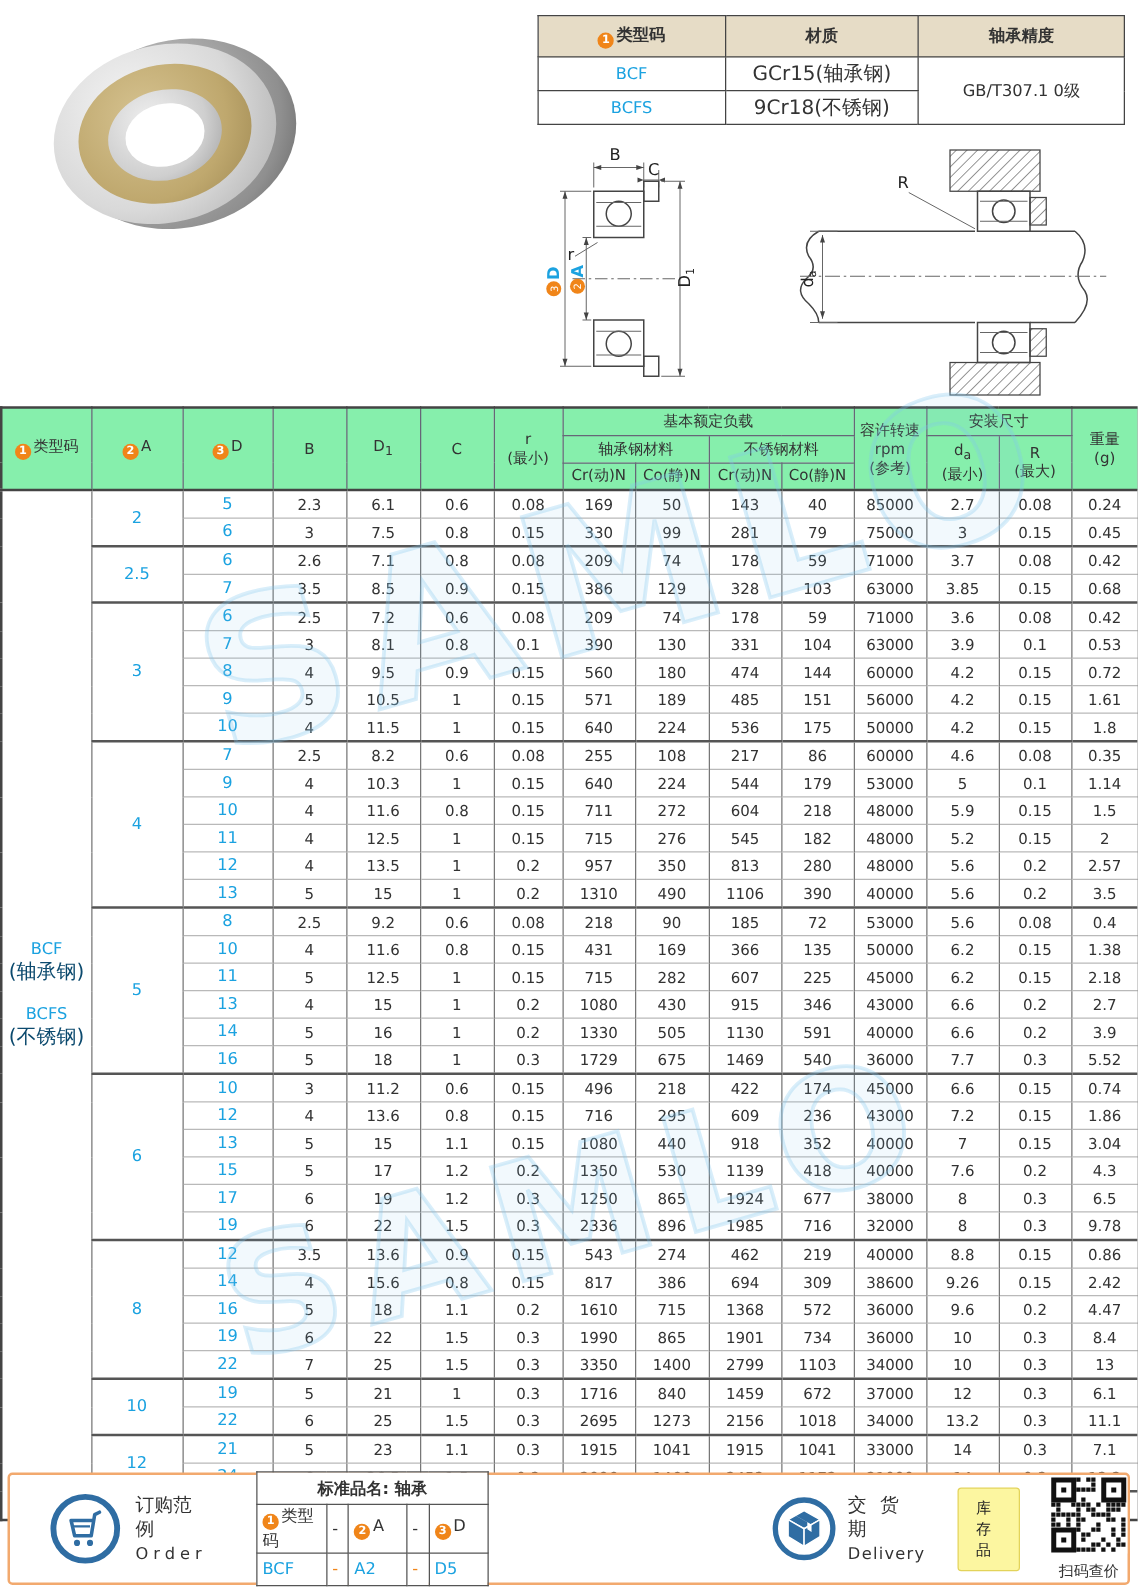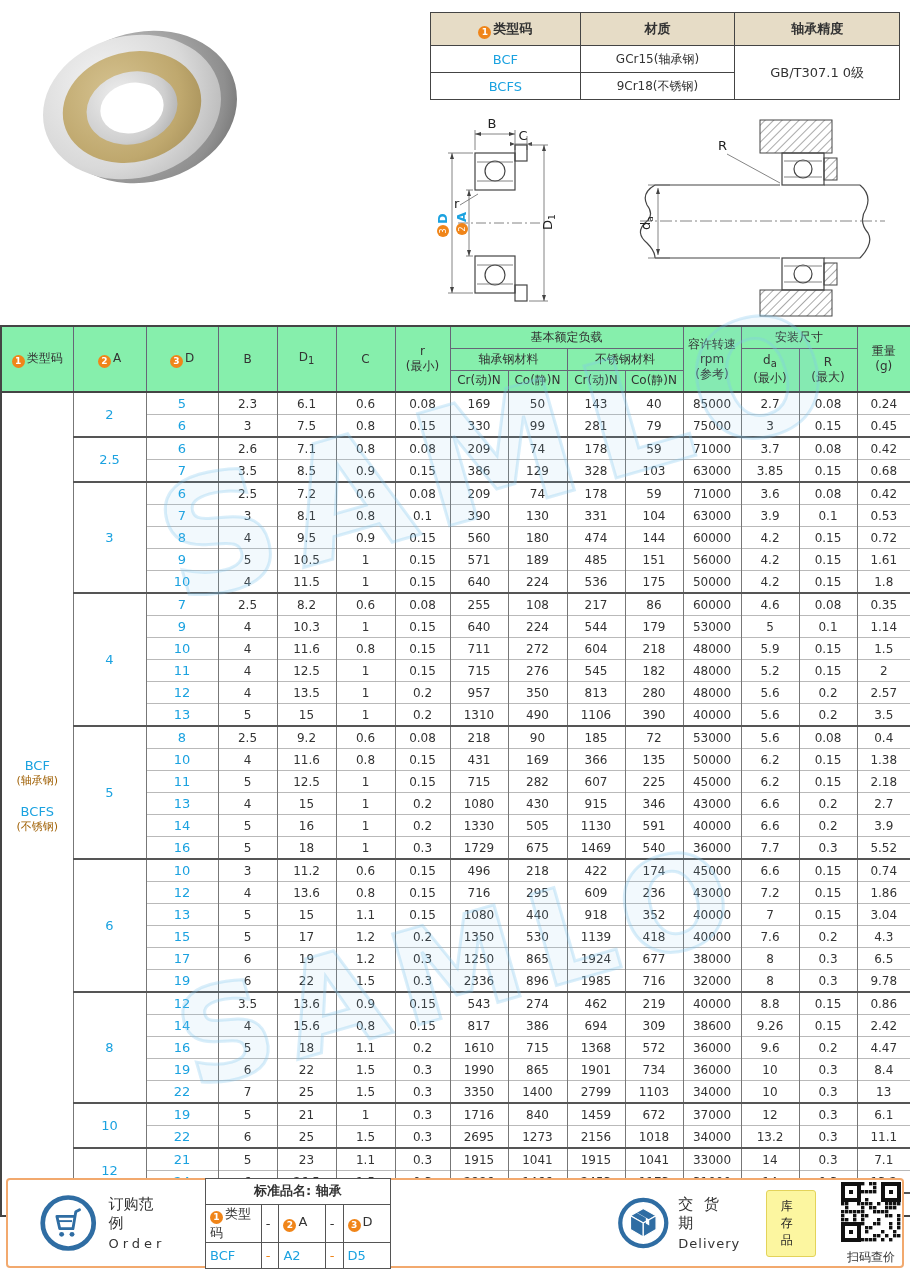--- a/index.html
+++ b/index.html
@@ -15,21 +15,21 @@
   .outer{left:14px;top:8px;width:180px;height:142px;background:radial-gradient(circle at 38% 32%,#f4f4f4,#d9d9d9 55%,#a8a8a8);transform:rotate(-14deg);}
   .shield{left:34px;top:24px;width:140px;height:110px;background:radial-gradient(circle at 40% 35%,#d6c391,#bfa86e 60%,#9c8650);transform:rotate(-14deg);}
   .inner{left:58px;top:44px;width:92px;height:72px;background:radial-gradient(circle at 40% 32%,#f0f0f0,#cfcfcf 60%,#9d9d9d);transform:rotate(-14deg);}
   .bore{left:72px;top:55px;width:64px;height:50px;background:#fff;transform:rotate(-14deg);}
 
   .mini-table{position:absolute;left:430px;top:12px;width:470px;border-collapse:collapse;font-size:13px;}
   .mini-table th,.mini-table td{border:1px solid #444;text-align:center;padding:0;}
   .mini-table th{background:#e6dcc6;height:32px;font-weight:bold;}
   .mini-table td{height:26px;background:#fff;}
   .mini-table .code{color:#1ba2e0;}
-  .mini-table .mat{font-size:12px;}
+  .mini-table .mat{font-size:16px;}
 
   .diagram{position:absolute;}
   .dline{stroke:#444;stroke-width:1.2;fill:none;}
   .dthin{stroke:#666;stroke-width:0.8;fill:none;}
   .dlabel{font-size:13px;fill:#222;}
   .dlabel-blue{font-size:13px;fill:#1ba2e0;font-weight:bold;}
 
   
   .nb{display:inline-flex;align-items:center;justify-content:center;width:13px;height:13px;
       border-radius:50%;background:#f08519;color:#fff;font-size:9px;line-height:1;
@@ -40,21 +40,21 @@
              table-layout:fixed;font-size:12px;}
   table.main{border:2px solid #444;}
   table.main th{background:#86efac;font-weight:normal;border:1px solid #668;border-color:#667;line-height:1.25;padding:0;}
   table.main td{border-left:1px solid #777;border-top:1px solid #b9b9b9;text-align:center;padding:0;height:21px;background:#fff;}
   table.main tbody tr{height:21px;}
   table.main tbody tr:first-child td{border-top:2px solid #444;}
   table.main tr.gstart td{border-top:2px solid #555;}
   td.shade{background:#ddedf7;}
   td.typecol{background:#fff;vertical-align:middle;}
   .tc-code{color:#1ba2e0;font-size:13px;}
-  .tc-sub{color:#a16207;font-size:11px;margin-bottom:16px;}
+  .tc-sub{color:#0c4a6e;font-size:16px;margin-bottom:16px;}
   td.acol{color:#1ba2e0;background:#fff;font-size:13px;}
   td.dcol{color:#1ba2e0;background:#fff;font-size:13px;}
 
   
   .wm{position:absolute;font-size:160px;font-weight:bold;letter-spacing:14px;
       color:rgba(130,200,240,0.10);-webkit-text-stroke:3px rgba(130,200,240,0.30);
       transform:rotate(-16deg);pointer-events:none;z-index:6;white-space:nowrap;}
 
   
   .footer{position:absolute;left:6px;top:1178px;width:894px;height:86px;

